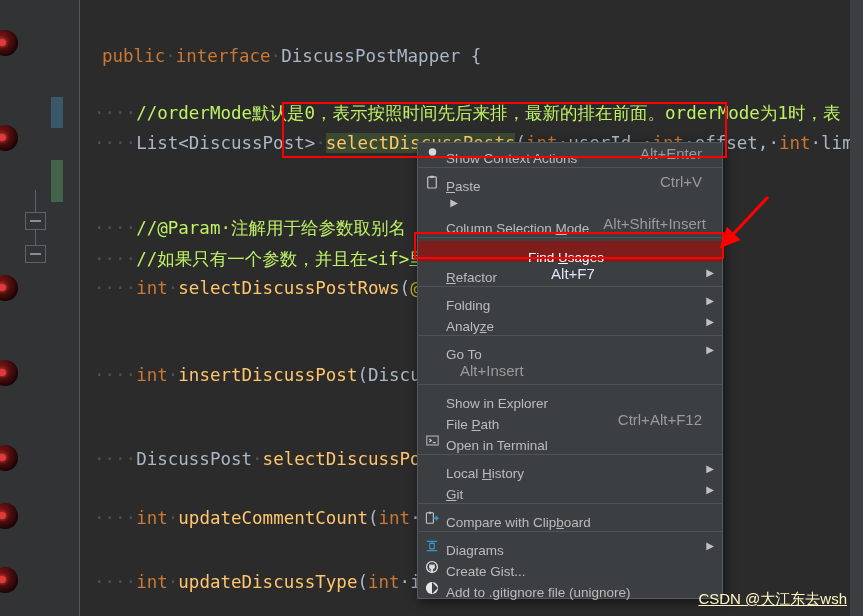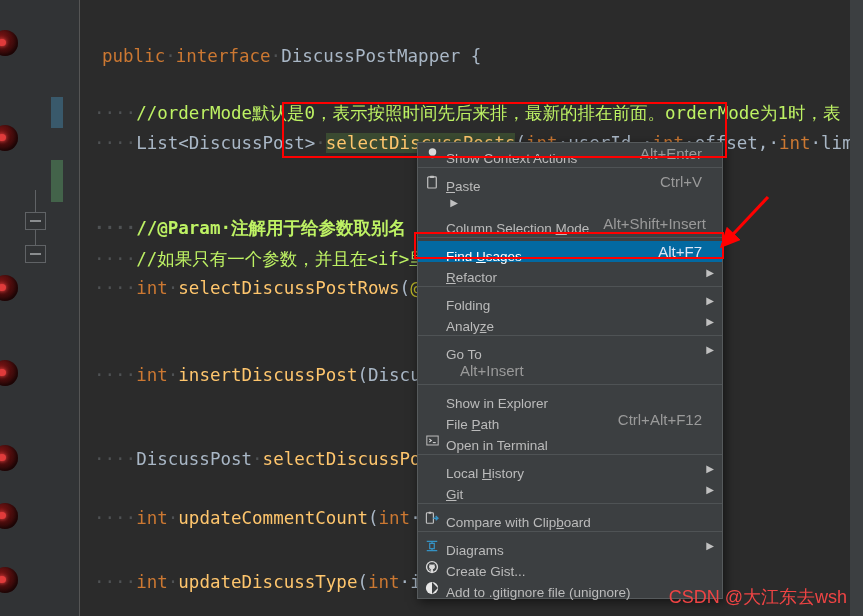--- a/index.html
+++ b/index.html
@@ -137,40 +137,40 @@
     z-index: 20;
   }
   .mi {
     position: relative;
     height: 21px;
     display: flex;
     align-items: center;
     padding: 0 8px 0 0;
     box-sizing: border-box;
   }
-  .mi.sel { background: #0369a1; color: #ffffff; }
+  .mi.sel { background: #7f1d1d; color: #ffffff; flex-direction: column; }
   .mi-ico {
     width: 28px;
     min-width: 28px;
     text-align: center;
     font-size: 12px;
     color: #9aa0a6;
     display: flex;
     align-items: center;
     justify-content: center;
   }
   .mi-label { flex: 1 1 auto; white-space: nowrap; margin-top: 9px; }
   .mi-label u { text-decoration: underline; }
   .mi-short {
     flex: 0 0 auto;
     color: #9a9a9a;
     font-size: 15px;
     padding-left: 14px;
   }
-  .mi.sel .mi-short { color: #dce6f7; text-decoration: underline; }
+  .mi.sel .mi-short { color: #dce6f7; }
   .mi-arrow {
     flex: 0 0 auto;
     width: 12px;
     text-align: right;
     color: #c0c0c0;
     font-size: 10px;
   }
   .msep {
     height: 1px;
     background: #4f5355;
@@ -189,24 +189,25 @@
     position: absolute;
     z-index: 45;
     pointer-events: none;
   }
 
   
   .watermark {
     position: absolute;
     right: 16px;
     bottom: 7px;
-    color: #ef4444;
+    color: #fef9c3;
     font-family: "Liberation Sans", sans-serif;
-    font-size: 18px;
+    font-size: 15px;
     z-index: 50;
+    text-decoration: underline;
   }
 </style>
 </head>
 <body>
 
 <div id="root">
 
   <div class="editor">
     <div class="gutter">
         <div class="bomb" style="top: 30px; left: -8px;"></div>
@@ -221,21 +222,21 @@
         <div class="fold-line-v" style="top: 190px; height: 73px;"></div>
         <div class="fold" style="top: 212px;"></div>
         <div class="fold" style="top: 245px;"></div>
       </div>
     <div class="gutter-sep"></div>
     <div class="caret-line" style="top: 128px;"></div>
       <div class="code-area" id="code-area">
         <div class="code-line" style="top: 41px; left: 22px;"><span class="t-kw">public</span><span class="t-dot">·</span><span class="t-kw">interface</span><span class="t-dot">·</span><span class="t-type">DiscussPostMapper</span><span class="t-punct"> {</span></div>
         <div class="code-line" style="top: 98px; left: 14px;"><span class="t-dot">····</span><span class="t-comment">//orderMode默认是0，表示按照时间先后来排，最新的排在前面。orderMode为1时，表</span></div>
         <div class="code-line" style="top: 128px; left: 14px;"><span class="t-dot">····</span><span class="t-type">List&lt;DiscussPost&gt;</span><span class="t-dot">·</span><span class="t-method sel-green">selectDiscussPosts</span><span class="t-punct">(</span><span class="t-kw">int</span><span class="t-plain">·userId</span><span class="t-punct">,·</span><span class="t-kw">int</span><span class="t-plain">·offset</span><span class="t-punct">,·</span><span class="t-kw">int</span><span class="t-plain">·limit</span></div>
-        <div class="code-line" style="top: 213px; left: 14px; font-weight: bold;"><span class="t-dot">····</span><span class="t-comment">//@Param·注解用于给参数取别名</span></div>
+        <div class="code-line" style="top: 213px; left: 14px;"><span class="t-dot">····</span><span class="t-comment">//@Param·注解用于给参数取别名</span></div>
         <div class="code-line" style="top: 244px; left: 14px;"><span class="t-dot">····</span><span class="t-comment">//如果只有一个参数，并且在&lt;if&gt;里使</span></div>
         <div class="code-line" style="top: 273px; left: 14px;"><span class="t-dot">····</span><span class="t-kw">int</span><span class="t-dot">·</span><span class="t-method">selectDiscussPostRows</span><span class="t-punct">(</span><span class="t-annot">@Para</span></div>
         <div class="code-line" style="top: 360px; left: 14px;"><span class="t-dot">····</span><span class="t-kw">int</span><span class="t-dot">·</span><span class="t-method">insertDiscussPost</span><span class="t-punct">(</span><span class="t-type">DiscussPo</span></div>
         <div class="code-line" style="top: 444px; left: 14px;"><span class="t-dot">····</span><span class="t-type">DiscussPost</span><span class="t-dot">·</span><span class="t-method">selectDiscussPostBy</span></div>
         <div class="code-line" style="top: 503px; left: 14px;"><span class="t-dot">····</span><span class="t-kw">int</span><span class="t-dot">·</span><span class="t-method">updateCommentCount</span><span class="t-punct">(</span><span class="t-kw">int</span><span class="t-plain">·id</span><span class="t-punct">,·</span></div>
         <div class="code-line" style="top: 567px; left: 14px;"><span class="t-dot">····</span><span class="t-kw">int</span><span class="t-dot">·</span><span class="t-method">updateDiscussType</span><span class="t-punct">(</span><span class="t-kw">int</span><span class="t-plain">·id</span><span class="t-punct">,·</span><span class="t-kw">int</span><span class="t-plain">·discussType</span><span class="t-punct">);</span></div>
       </div>
     <div class="stripe"></div>
   </div>
 

